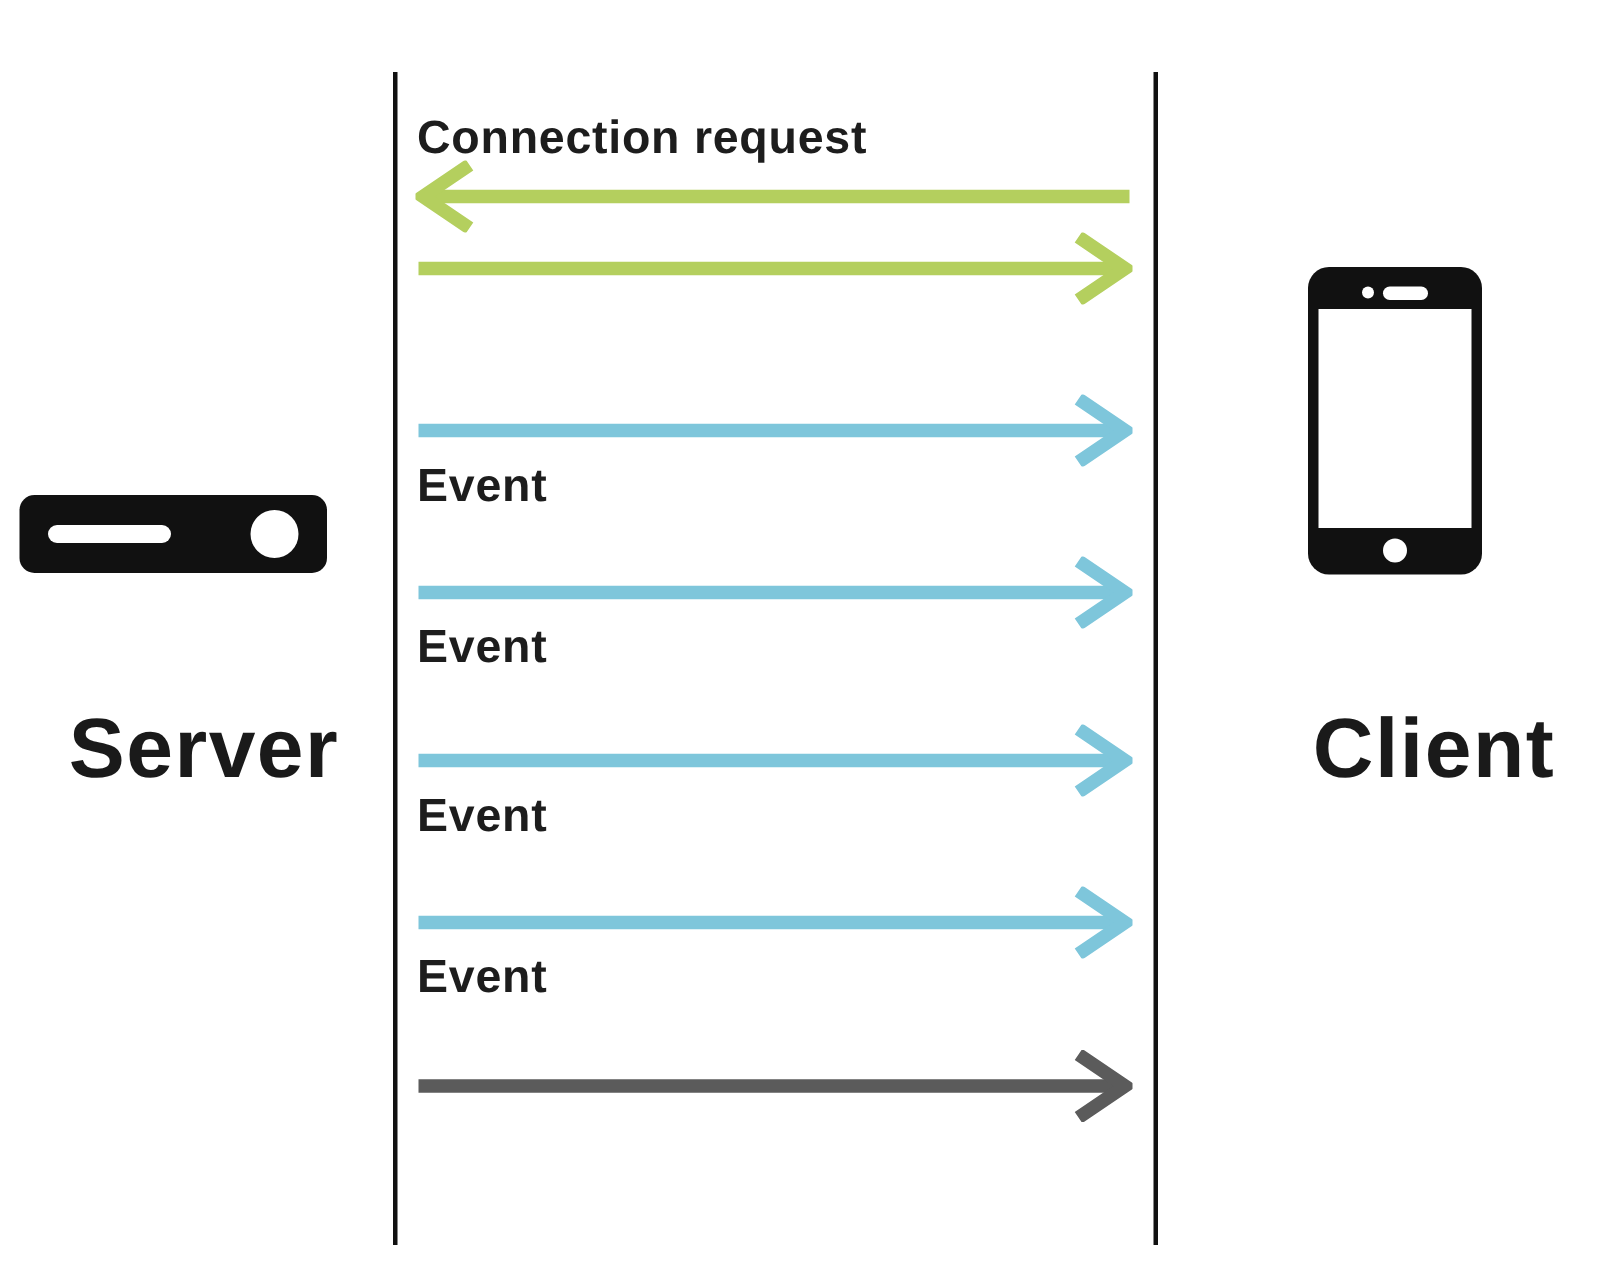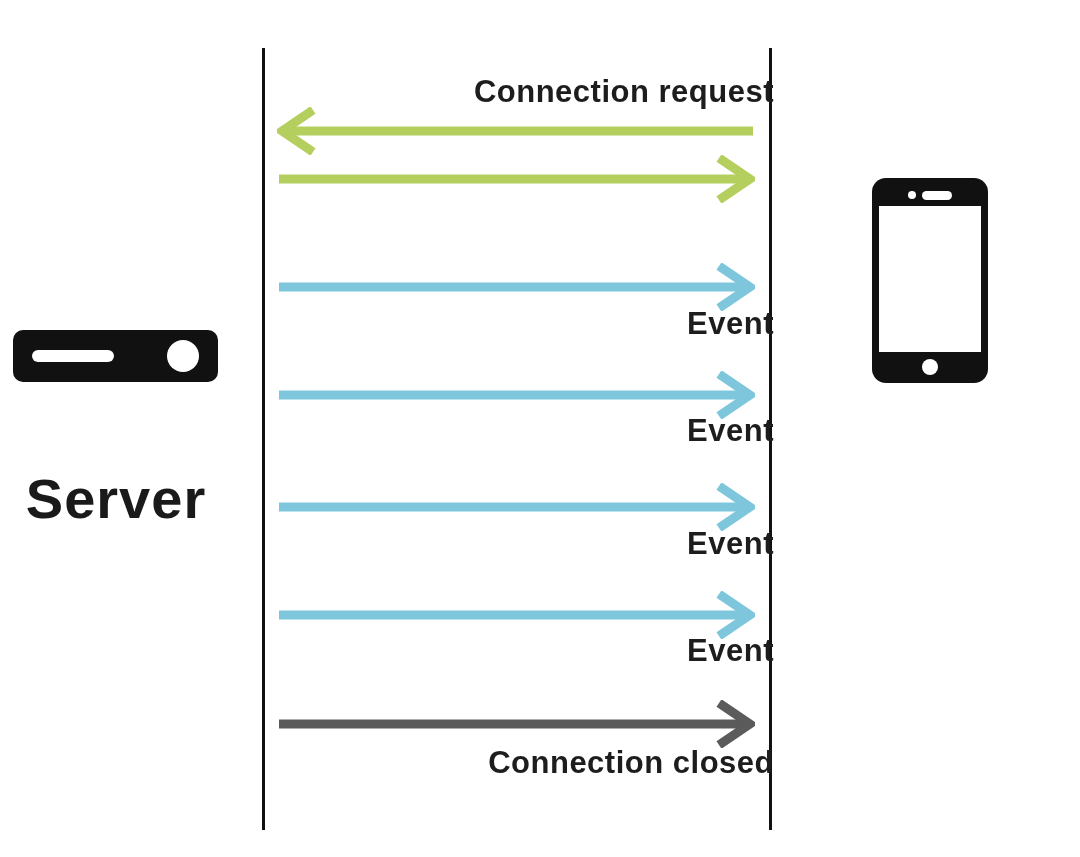--- a/index.html
+++ b/index.html
@@ -23,23 +23,23 @@
     width: 3px;
     height: 782px;
     background: #111111;
   }
   .lifeline.left  { left: 262px; }
   .lifeline.right { left: 769px; }
 
   
   .msg-label {
     position: absolute;
-    left: 264px;
+    left: 278px;
     width: 510px;
-    text-align: right;
+    text-align: left;
     font-size: 31px;
     font-weight: bold;
     letter-spacing: 0.5px;
     color: #1d1d1d;
     line-height: 38px;
     white-space: nowrap;
   }
 
   
   .arrow {
@@ -51,20 +51,21 @@
 
   
   .actor-label {
     position: absolute;
     text-align: center;
     font-size: 56px;
     font-weight: bold;
     letter-spacing: 1px;
     color: #1a1a1a;
     white-space: nowrap;
+    padding-left: 20px;
   }
   .actor-label.server { left: 0px;   top: 466px; width: 232px; }
   .actor-label.client { left: 822px; top: 466px; width: 228px; }
 
   
   .server-icon {
     position: absolute;
     left: 13px;
     top: 330px;
     width: 205px;
@@ -147,20 +148,21 @@
     <div class="led"></div>
   </div>
   <div class="actor-label server">Server</div>
 
   <div class="phone-icon">
     <div class="camera"></div>
     <div class="speaker"></div>
     <div class="screen"></div>
     <div class="home-button"></div>
   </div>
+  <div class="actor-label client">Client</div>
 
   <div class="lifeline left"></div>
   <div class="lifeline right"></div>
 
   <div class="msg-label" style="top:73px">Connection request</div>
   <svg class="arrow" style="top:107px" width="478" height="48" viewBox="0 0 478 48">
     <g fill="none" stroke-width="9" stroke="#b4cf5e">
       <line x1="12" y1="24" x2="476" y2="24"></line>
       <polyline points="36,3 5,24 36,45"></polyline>
     </g>
@@ -204,15 +206,14 @@
     </g>
   </svg>
   <div class="msg-label" style="top:632px">Event</div>
 
   <svg class="arrow" style="top:700px" width="478" height="48" viewBox="0 0 478 48">
     <g fill="none" stroke-width="9" stroke="#5b5b5b">
       <line x1="2" y1="24" x2="466" y2="24"></line>
       <polyline points="442,3 473,24 442,45"></polyline>
     </g>
   </svg>
-  <div class="msg-label" style="top:744px">Connection closed</div>
 
 </div>
 
 </body></html>

